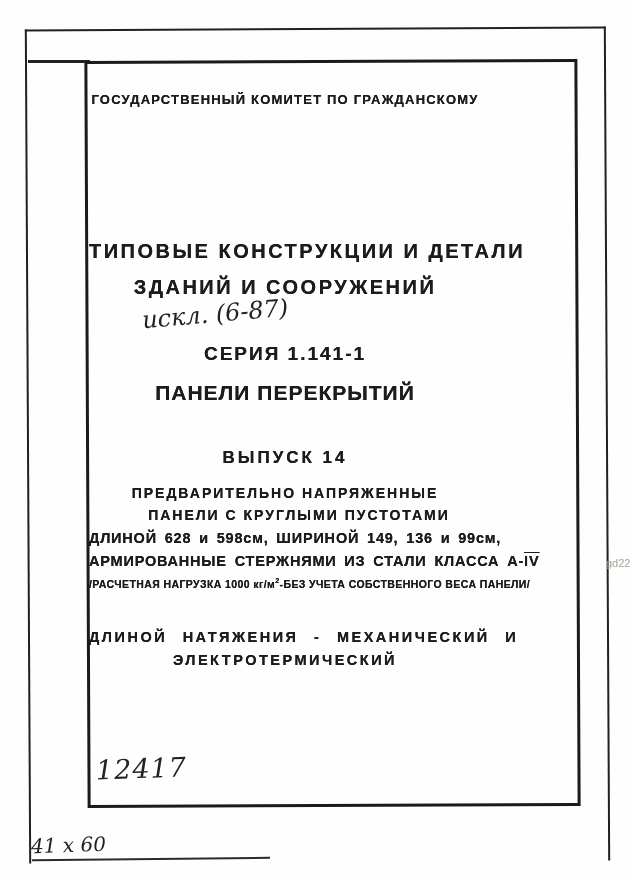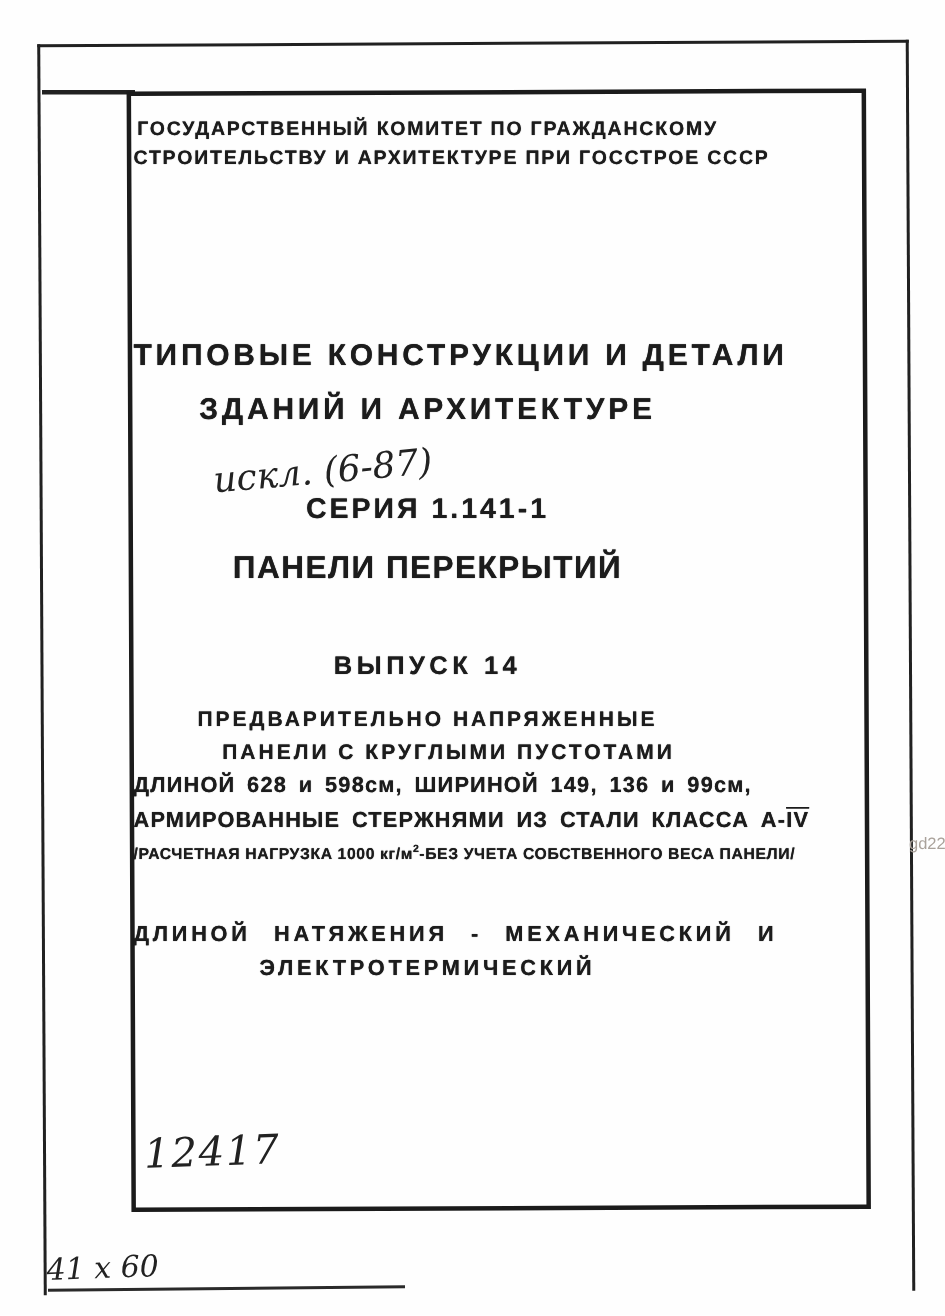--- a/index.html
+++ b/index.html
@@ -41,20 +41,21 @@
   }
   
   .t {
     position: absolute;
     left: 89px;
     width: 392px;
     text-align: center;
     font-weight: 700;
     white-space: nowrap;
     text-shadow: 0 0 0.5px #1c1c1c;
+    margin-top: 14px;
   }
   .org       { font-size: 13px; letter-spacing: 1.2px; }
   .org1      { top: 78px; }
   .org2      { top: 97px; }
   .title     { font-size: 20px; letter-spacing: 2.5px; }
   .title1    { top: 226px; }
   .title2    { top: 262px; }
   .series    { top: 329px; font-size: 19px; letter-spacing: 2px; text-align: center; }
   .subject   { font-size: 21px; letter-spacing: 1px; }
   .subject1  { top: 367px; }
@@ -118,24 +119,23 @@
 </head>
 <body>
 
 <div class="page">
 
   <div class="outer-frame"></div>
   <div class="connector-line"></div>
   <div class="inner-frame"></div>
 
   <div class="t org org1">ГОСУДАРСТВЕННЫЙ КОМИТЕТ ПО ГРАЖДАНСКОМУ</div>
-  <div class="t org org2">СТРОИТЕЛЬСТВУ И АРХИТЕКТУРЕ ПРИ ГОССТРОЕ СССР</div>
 
   <div class="t title title1">ТИПОВЫЕ КОНСТРУКЦИИ И ДЕТАЛИ</div>
-  <div class="t title title2">ЗДАНИЙ И АРХИТЕКТУРЕ</div>
+  <div class="t title title2">ЗДАНИЙ И СООРУЖЕНИЙ</div>
 
   <div class="hand hand-excl">искл. (6-87)</div>
   <div class="t series">СЕРИЯ 1.141-1</div>
 
   <div class="t subject subject1">ПАНЕЛИ ПЕРЕКРЫТИЙ</div>
   <div class="t issue">ВЫПУСК 14</div>
 
   <div class="t desc desc1">ПРЕДВАРИТЕЛЬНО НАПРЯЖЕННЫЕ</div>
   <div class="t desc desc2">ПАНЕЛИ С КРУГЛЫМИ ПУСТОТАМИ</div>
   <div class="t dims dims1">ДЛИНОЙ 628 и 598см, ШИРИНОЙ 149, 136 и 99см,</div>

